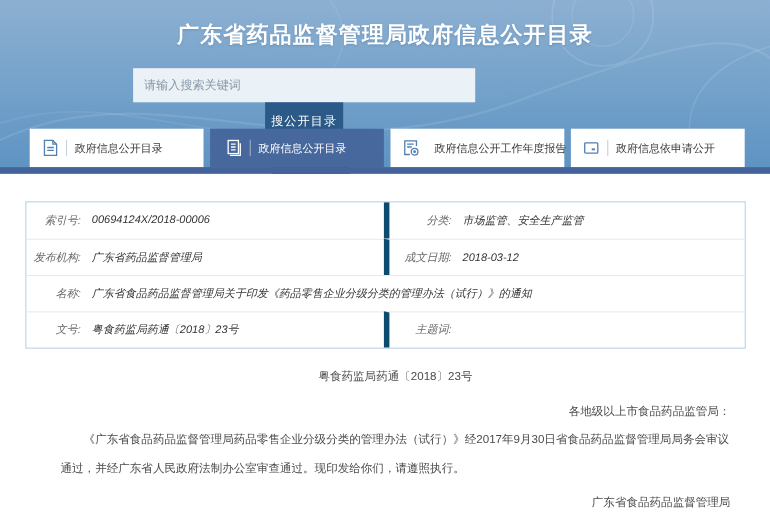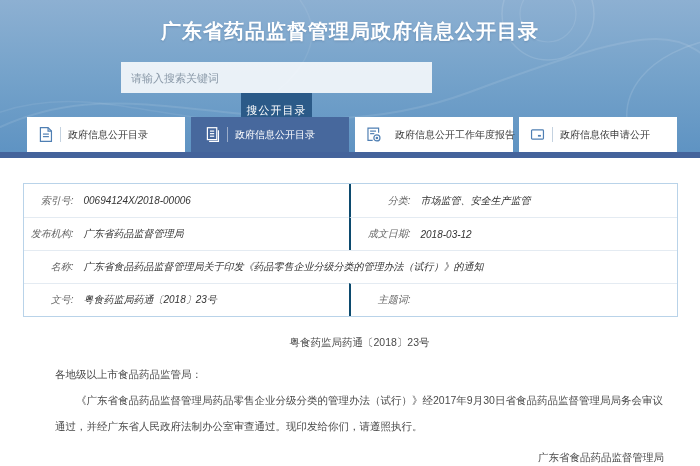--- a/index.html
+++ b/index.html
@@ -55,27 +55,27 @@
   .info-table {
     width:655px; margin:25px auto 0;
     border:1px solid #b9d3e9;
     display:grid; grid-template-columns:60px 265px 72px 256px;
     font-size:10px; background:#fff;
   }
   .cell { min-height:33px; display:flex; align-items:center; padding:9px 0;font-style:italic; }
   .cell.lab { justify-content:flex-end; padding-right:10px; color:#666; white-space:nowrap; }
   .cell.val { color:#333; padding-right:8px; }
   .rt { border-top:1px solid #e4ebf2; }
-  .md { border-left:2px solid #0c4a6e; }
+  .md { border-left:5px solid #0c4a6e; }
   .span3 { grid-column:2 / 5; }
 
   
   .document { margin-top:12px; padding:0 36px 0 55px; font-size:10.5px; color:#4a4a4a; }
   .doc-number { text-align:center; line-height:26px; }
-  .salutation { line-height:26px; margin-top:6px; }
+  .salutation { line-height:26px; margin-top:6px;text-align:right; }
   .para { line-height:26px; text-indent:2em; }
   .sig-name { text-align:right; line-height:21px; margin-top:8px; }
 </style>
 </head>
 <body>
 
 <div class="page">
 
   <div class="banner">
     <svg class="banner-deco" width="700" height="158" viewBox="0 0 700 158" fill="none">

